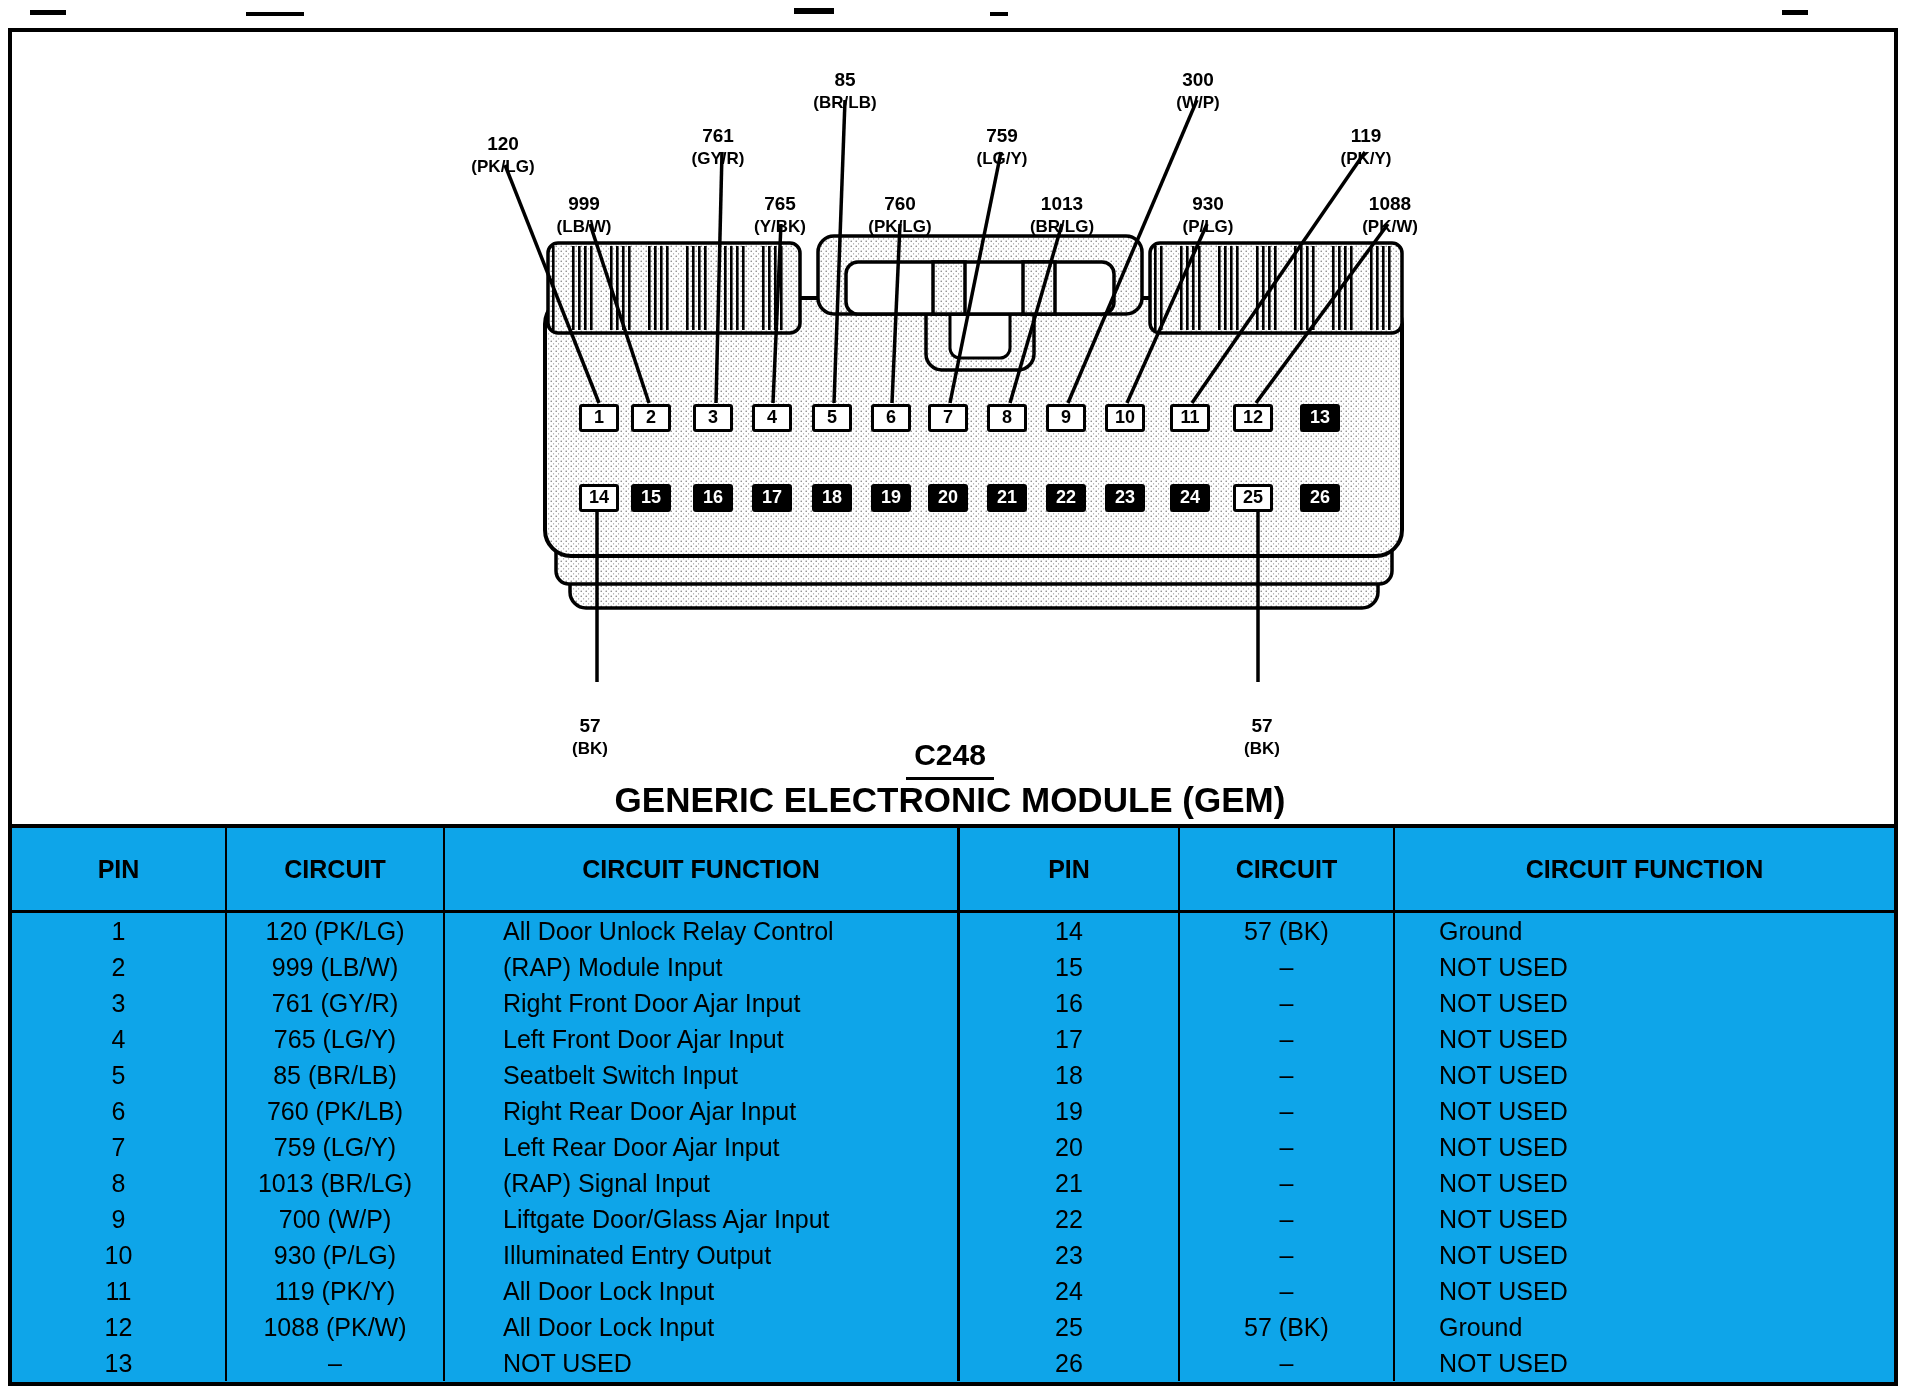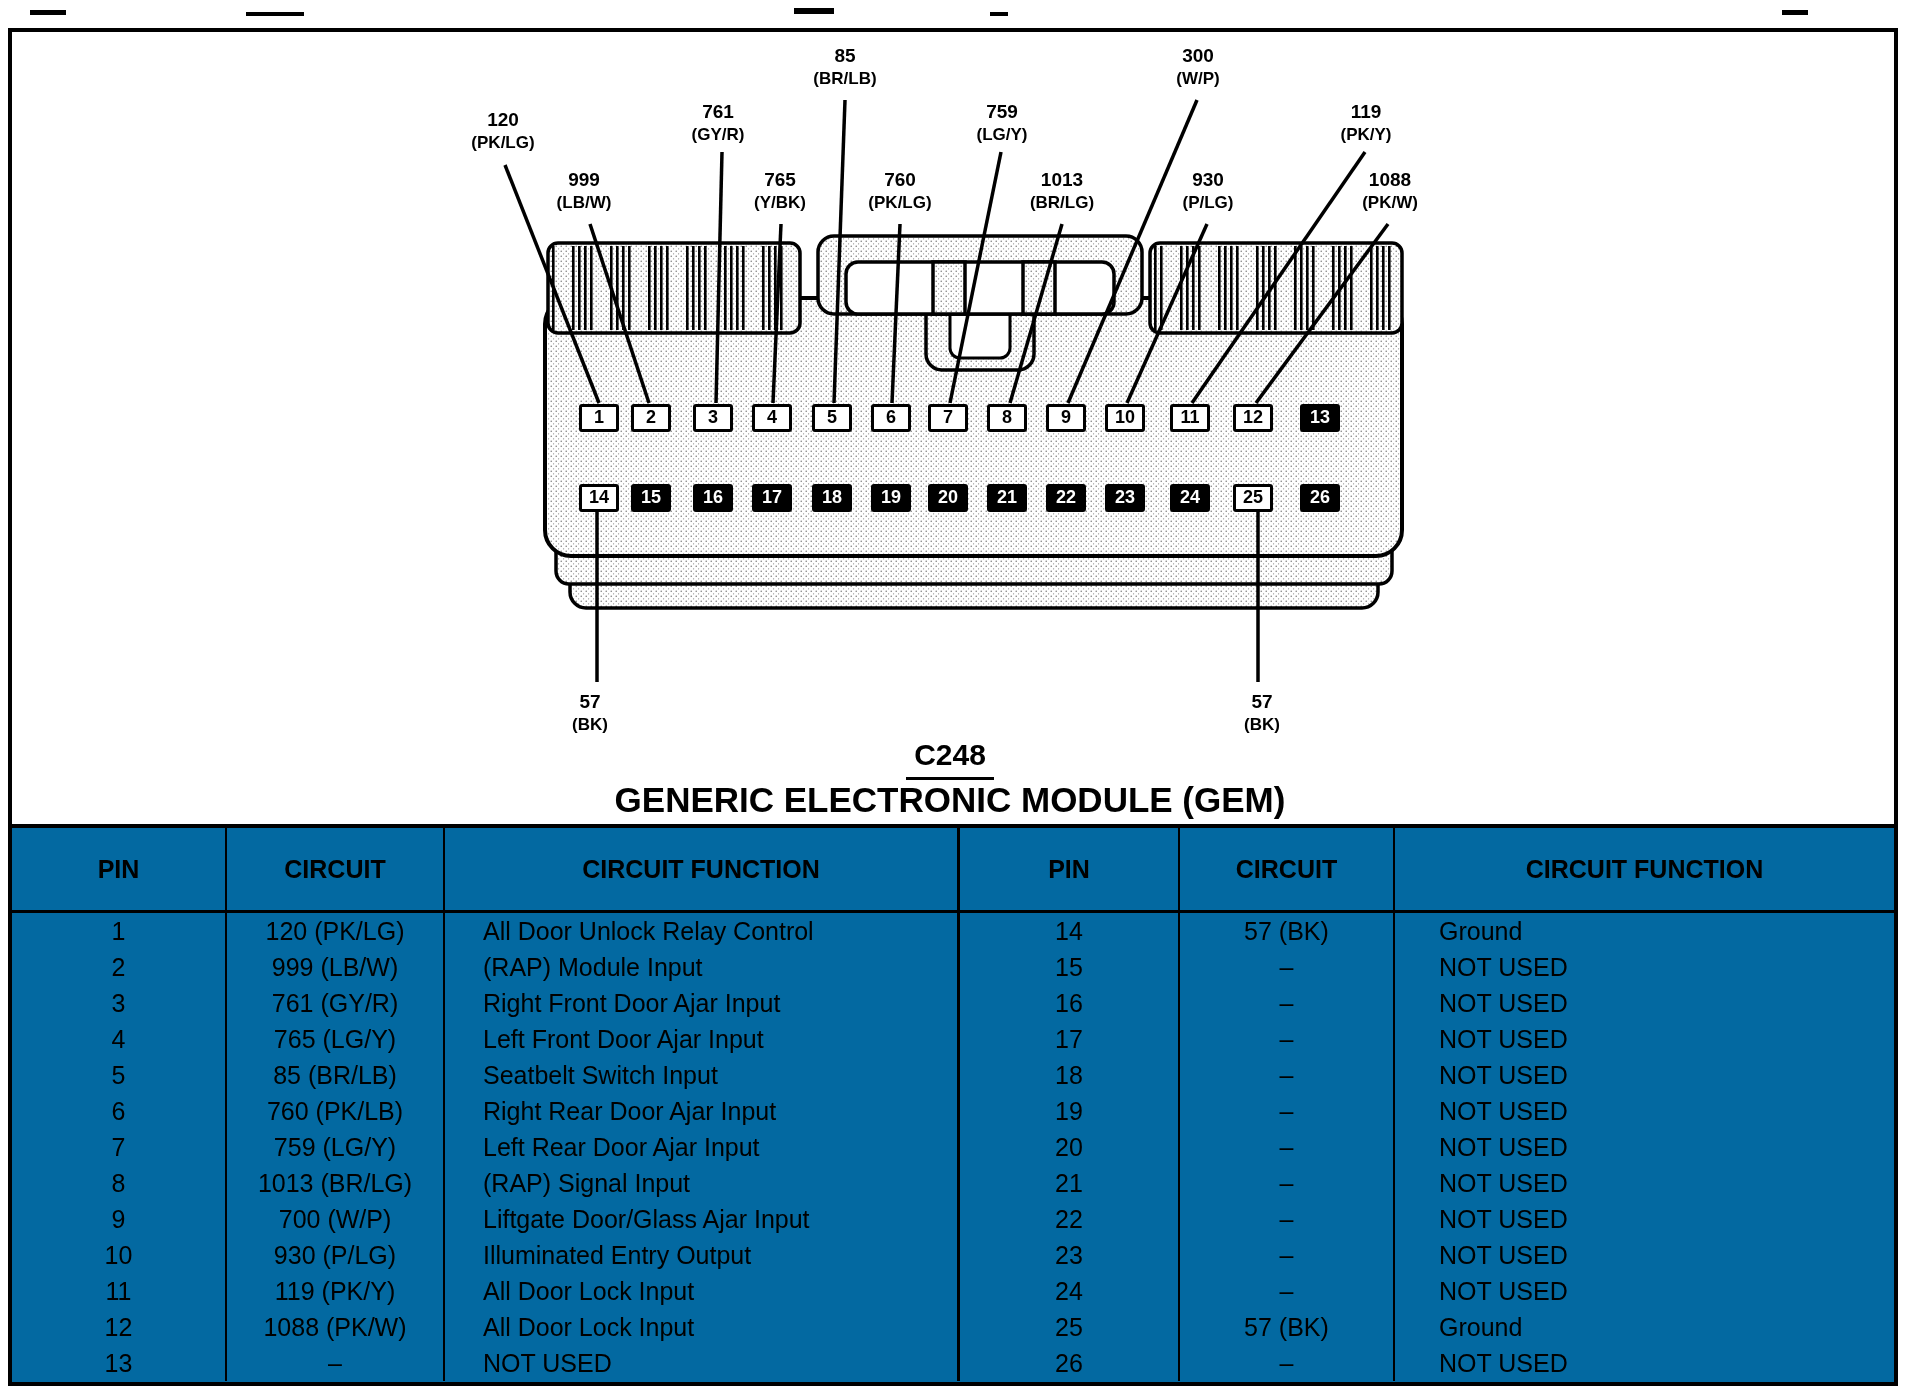--- a/index.html
+++ b/index.html
@@ -5,45 +5,45 @@
   html,body{margin:0;padding:0;background:#fff;}
   #page{position:relative;width:1906px;height:1392px;background:#fff;overflow:hidden;
         font-family:"Liberation Sans",sans-serif;color:#000;}
   
   #frame{position:absolute;left:8px;top:28px;width:1890px;height:1358px;
          border:4px solid #000;box-sizing:border-box;}
   
   #diagram-svg{position:absolute;left:0;top:0;}
   
   .wire-label{position:absolute;transform:translateX(-50%);text-align:center;
-              font-weight:bold;font-size:19px;line-height:23px;white-space:nowrap;}
+              font-weight:bold;font-size:19px;line-height:23px;white-space:nowrap;margin-top:24px;}
   .wl-col{font-size:17px;}
   
   .pin{position:absolute;width:40px;height:28px;border:3px solid #000;box-sizing:border-box;
        background:#fff;font-weight:bold;font-size:18px;line-height:21px;text-align:center;
        border-radius:3px;}
   .pin-b{background:#000;color:#fff;border-color:#000;}
   
   #conn-id{position:absolute;left:300px;top:738px;width:1300px;text-align:center;}
   #conn-id span{display:inline-block;font-weight:bold;font-size:30px;
                 border-bottom:3px solid #000;padding:0 8px 5px 8px;}
   #conn-name{position:absolute;left:300px;top:780px;width:1300px;text-align:center;
              font-weight:bold;font-size:35px;}
   
   #pin-table{position:absolute;left:8px;top:824px;width:1890px;height:562px;
-             border:4px solid #000;box-sizing:border-box;background:#0369a1;}
+             border:4px solid #000;box-sizing:border-box;background:#0ea5e9;}
   #grid{display:grid;grid-template-columns:215px 218px 515px 220px 215px 1fr;
         grid-template-rows:85px repeat(13,36px);width:100%;height:100%;}
   .c{border-right:2px solid #000;}
   .cmid{border-right:3px solid #000;}
   .hc{border-bottom:3px solid #000;display:flex;align-items:center;justify-content:center;
       font-weight:bold;font-size:25px;}
   .bc{font-size:25px;line-height:36px;white-space:nowrap;overflow:hidden;}
   .t-center{text-align:center;}
-  .t-fn-l{padding-left:38px;}
+  .t-fn-l{padding-left:38px;margin-left:20px;}
   .t-fn-r{padding-left:44px;}
 </style>
 </head>
 <body>
 
 <div id="page">
 
   <svg id="diagram-svg" width="1906" height="824" viewBox="0 0 1906 824">
     <defs>
       <pattern id="stip" width="5" height="5" patternUnits="userSpaceOnUse">

